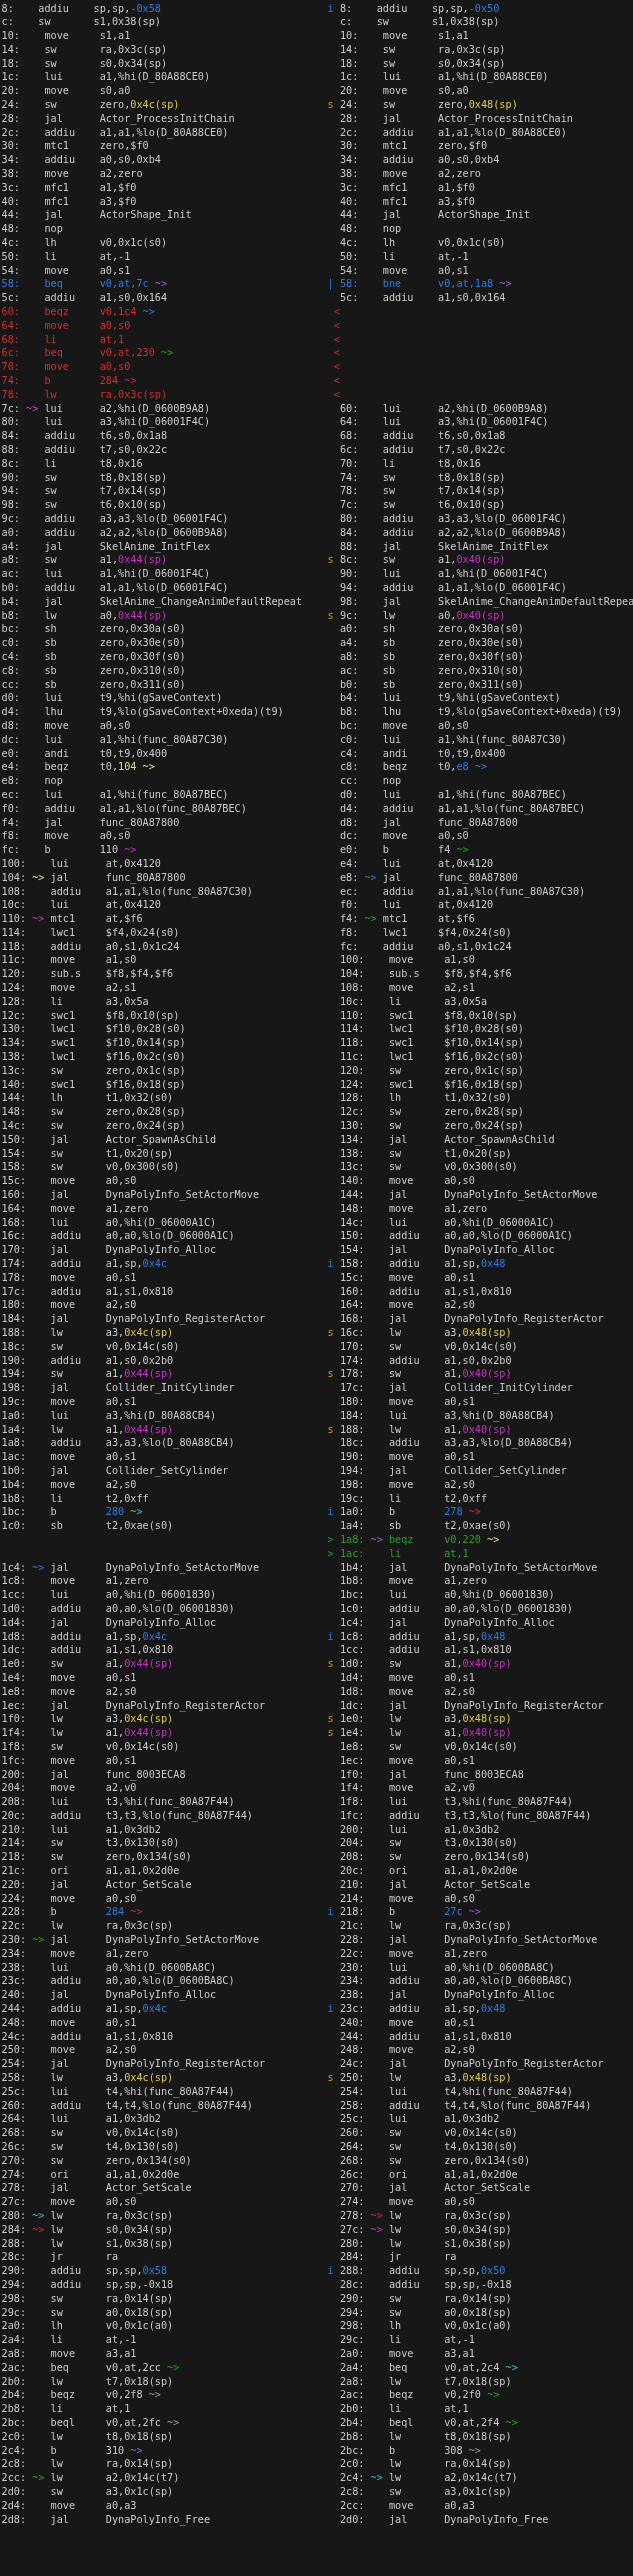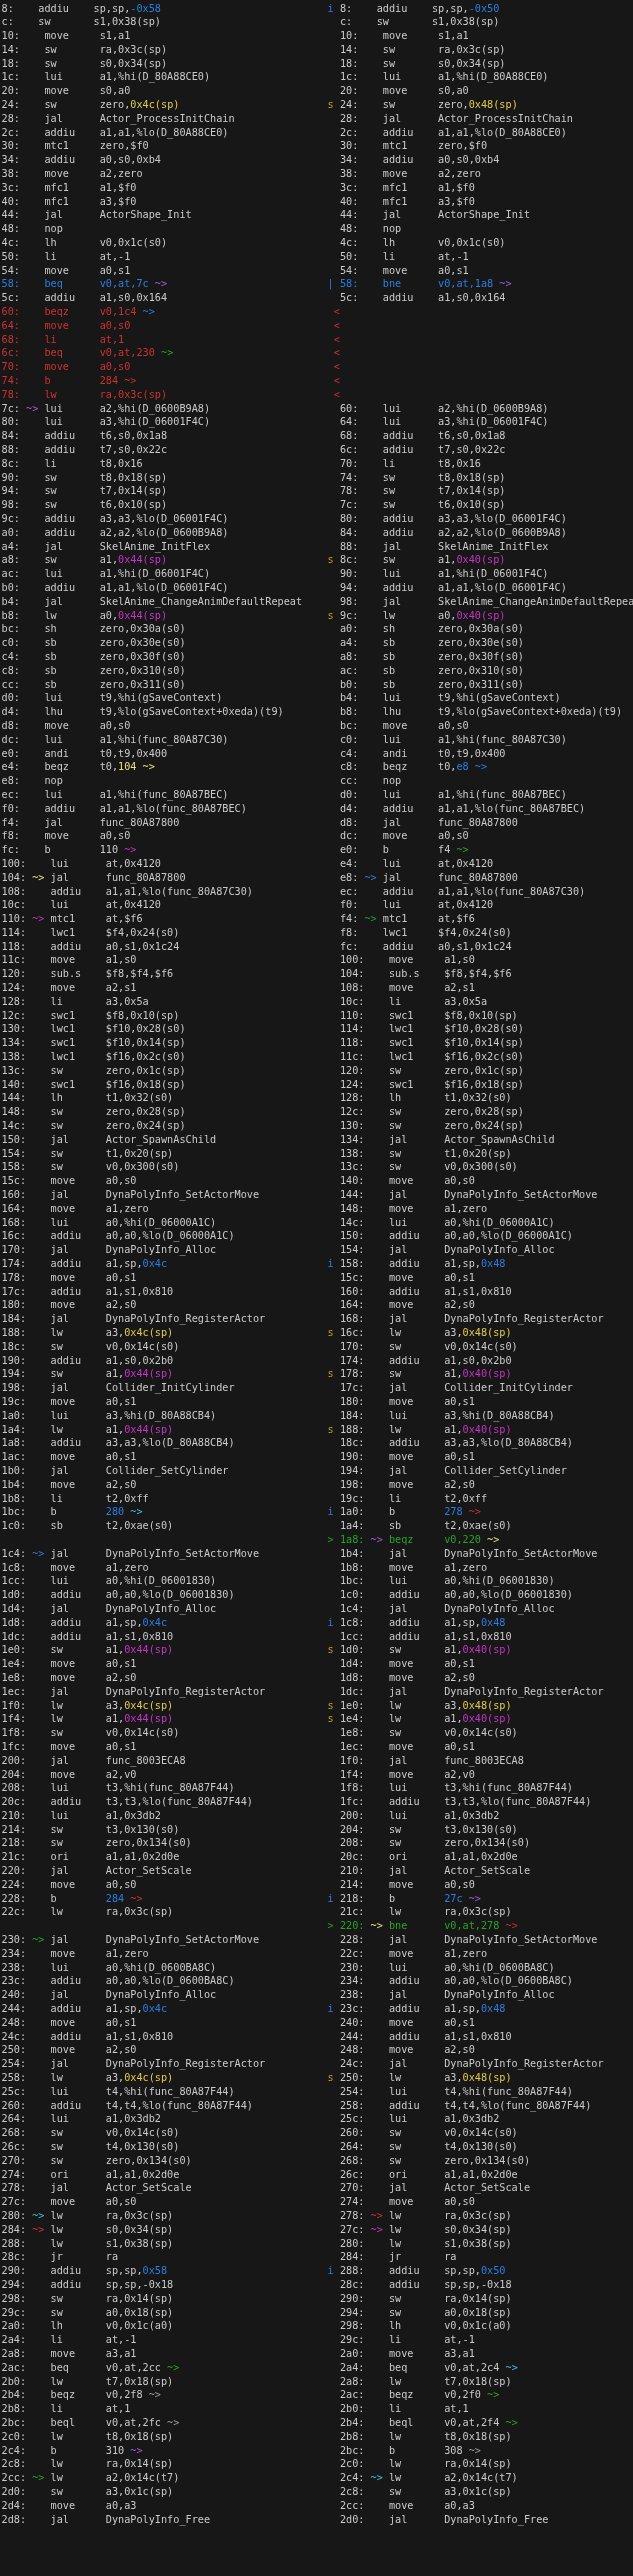--- a/index.html
+++ b/index.html
@@ -129,20 +129,21 @@
       <div class="row"><span class="cl"><span style="color: rgb(203, 203, 203);">1a0: </span><span style="color: rgb(203, 203, 203);">   </span><span style="color: rgb(203, 203, 203);">lui      </span><span style="color: rgb(203, 203, 203);">a3,%hi(D_80A88CB4)</span></span><span class="cr"><span style="color: rgb(203, 203, 203);">  </span><span style="color: rgb(203, 203, 203);">184: </span><span style="color: rgb(203, 203, 203);">   </span><span style="color: rgb(203, 203, 203);">lui      </span><span style="color: rgb(203, 203, 203);">a3,%hi(D_80A88CB4)</span></span></div>
       <div class="row"><span class="cl"><span style="color: rgb(203, 203, 203);">1a4: </span><span style="color: rgb(203, 203, 203);">   </span><span style="color: rgb(203, 203, 203);">lw       </span><span style="color: rgb(203, 203, 203);">a1,</span><span style="color: rgb(196, 53, 196);">0x44(sp)</span></span><span class="cr"><span style="color: rgb(201, 155, 40);">s </span><span style="color: rgb(203, 203, 203);">188: </span><span style="color: rgb(203, 203, 203);">   </span><span style="color: rgb(203, 203, 203);">lw       </span><span style="color: rgb(203, 203, 203);">a1,</span><span style="color: rgb(196, 53, 196);">0x40(sp)</span></span></div>
       <div class="row"><span class="cl"><span style="color: rgb(203, 203, 203);">1a8: </span><span style="color: rgb(203, 203, 203);">   </span><span style="color: rgb(203, 203, 203);">addiu    </span><span style="color: rgb(203, 203, 203);">a3,a3,%lo(D_80A88CB4)</span></span><span class="cr"><span style="color: rgb(203, 203, 203);">  </span><span style="color: rgb(203, 203, 203);">18c: </span><span style="color: rgb(203, 203, 203);">   </span><span style="color: rgb(203, 203, 203);">addiu    </span><span style="color: rgb(203, 203, 203);">a3,a3,%lo(D_80A88CB4)</span></span></div>
       <div class="row"><span class="cl"><span style="color: rgb(203, 203, 203);">1ac: </span><span style="color: rgb(203, 203, 203);">   </span><span style="color: rgb(203, 203, 203);">move     </span><span style="color: rgb(203, 203, 203);">a0,s1</span></span><span class="cr"><span style="color: rgb(203, 203, 203);">  </span><span style="color: rgb(203, 203, 203);">190: </span><span style="color: rgb(203, 203, 203);">   </span><span style="color: rgb(203, 203, 203);">move     </span><span style="color: rgb(203, 203, 203);">a0,s1</span></span></div>
       <div class="row"><span class="cl"><span style="color: rgb(203, 203, 203);">1b0: </span><span style="color: rgb(203, 203, 203);">   </span><span style="color: rgb(203, 203, 203);">jal      </span><span style="color: rgb(203, 203, 203);">Collider_SetCylinder</span></span><span class="cr"><span style="color: rgb(203, 203, 203);">  </span><span style="color: rgb(203, 203, 203);">194: </span><span style="color: rgb(203, 203, 203);">   </span><span style="color: rgb(203, 203, 203);">jal      </span><span style="color: rgb(203, 203, 203);">Collider_SetCylinder</span></span></div>
       <div class="row"><span class="cl"><span style="color: rgb(203, 203, 203);">1b4: </span><span style="color: rgb(203, 203, 203);">   </span><span style="color: rgb(203, 203, 203);">move     </span><span style="color: rgb(203, 203, 203);">a2,s0</span></span><span class="cr"><span style="color: rgb(203, 203, 203);">  </span><span style="color: rgb(203, 203, 203);">198: </span><span style="color: rgb(203, 203, 203);">   </span><span style="color: rgb(203, 203, 203);">move     </span><span style="color: rgb(203, 203, 203);">a2,s0</span></span></div>
       <div class="row"><span class="cl"><span style="color: rgb(203, 203, 203);">1b8: </span><span style="color: rgb(203, 203, 203);">   </span><span style="color: rgb(203, 203, 203);">li       </span><span style="color: rgb(203, 203, 203);">t2,0xff</span></span><span class="cr"><span style="color: rgb(203, 203, 203);">  </span><span style="color: rgb(203, 203, 203);">19c: </span><span style="color: rgb(203, 203, 203);">   </span><span style="color: rgb(203, 203, 203);">li       </span><span style="color: rgb(203, 203, 203);">t2,0xff</span></span></div>
       <div class="row"><span class="cl"><span style="color: rgb(203, 203, 203);">1bc: </span><span style="color: rgb(203, 203, 203);">   </span><span style="color: rgb(203, 203, 203);">b        </span><span style="color: rgb(46, 125, 224);">280</span><span style="color: rgb(59, 195, 210);"> ~&gt;</span></span><span class="cr"><span style="color: rgb(46, 125, 224);">i </span><span style="color: rgb(203, 203, 203);">1a0: </span><span style="color: rgb(203, 203, 203);">   </span><span style="color: rgb(203, 203, 203);">b        </span><span style="color: rgb(46, 125, 224);">278</span><span style="color: rgb(205, 49, 49);"> ~&gt;</span></span></div>
       <div class="row"><span class="cl"><span style="color: rgb(203, 203, 203);">1c0: </span><span style="color: rgb(203, 203, 203);">   </span><span style="color: rgb(203, 203, 203);">sb       </span><span style="color: rgb(203, 203, 203);">t2,0xae(s0)</span></span><span class="cr"><span style="color: rgb(203, 203, 203);">  </span><span style="color: rgb(203, 203, 203);">1a4: </span><span style="color: rgb(203, 203, 203);">   </span><span style="color: rgb(203, 203, 203);">sb       </span><span style="color: rgb(203, 203, 203);">t2,0xae(s0)</span></span></div>
       <div class="row"><span class="cl"></span><span class="cr"><span style="color: rgb(42, 162, 42);">&gt; </span><span style="color: rgb(42, 162, 42);">1a8: </span><span style="color: rgb(164, 91, 214);">~&gt; </span><span style="color: rgb(42, 162, 42);">beqz     </span><span style="color: rgb(42, 162, 42);">v0,220</span><span style="color: rgb(230, 226, 135);"> ~&gt;</span></span></div>
+      <div class="row"><span class="cl"></span><span class="cr"><span style="color: rgb(42, 162, 42);">&gt; </span><span style="color: rgb(42, 162, 42);">1ac: </span><span style="color: rgb(203, 203, 203);">   </span><span style="color: rgb(42, 162, 42);">li       </span><span style="color: rgb(42, 162, 42);">at,1</span></span></div>
       <div class="row"><span class="cl"><span style="color: rgb(203, 203, 203);">1c4: </span><span style="color: rgb(46, 125, 224);">~&gt; </span><span style="color: rgb(203, 203, 203);">jal      </span><span style="color: rgb(203, 203, 203);">DynaPolyInfo_SetActorMove</span></span><span class="cr"><span style="color: rgb(203, 203, 203);">  </span><span style="color: rgb(203, 203, 203);">1b4: </span><span style="color: rgb(203, 203, 203);">   </span><span style="color: rgb(203, 203, 203);">jal      </span><span style="color: rgb(203, 203, 203);">DynaPolyInfo_SetActorMove</span></span></div>
       <div class="row"><span class="cl"><span style="color: rgb(203, 203, 203);">1c8: </span><span style="color: rgb(203, 203, 203);">   </span><span style="color: rgb(203, 203, 203);">move     </span><span style="color: rgb(203, 203, 203);">a1,zero</span></span><span class="cr"><span style="color: rgb(203, 203, 203);">  </span><span style="color: rgb(203, 203, 203);">1b8: </span><span style="color: rgb(203, 203, 203);">   </span><span style="color: rgb(203, 203, 203);">move     </span><span style="color: rgb(203, 203, 203);">a1,zero</span></span></div>
       <div class="row"><span class="cl"><span style="color: rgb(203, 203, 203);">1cc: </span><span style="color: rgb(203, 203, 203);">   </span><span style="color: rgb(203, 203, 203);">lui      </span><span style="color: rgb(203, 203, 203);">a0,%hi(D_06001830)</span></span><span class="cr"><span style="color: rgb(203, 203, 203);">  </span><span style="color: rgb(203, 203, 203);">1bc: </span><span style="color: rgb(203, 203, 203);">   </span><span style="color: rgb(203, 203, 203);">lui      </span><span style="color: rgb(203, 203, 203);">a0,%hi(D_06001830)</span></span></div>
       <div class="row"><span class="cl"><span style="color: rgb(203, 203, 203);">1d0: </span><span style="color: rgb(203, 203, 203);">   </span><span style="color: rgb(203, 203, 203);">addiu    </span><span style="color: rgb(203, 203, 203);">a0,a0,%lo(D_06001830)</span></span><span class="cr"><span style="color: rgb(203, 203, 203);">  </span><span style="color: rgb(203, 203, 203);">1c0: </span><span style="color: rgb(203, 203, 203);">   </span><span style="color: rgb(203, 203, 203);">addiu    </span><span style="color: rgb(203, 203, 203);">a0,a0,%lo(D_06001830)</span></span></div>
       <div class="row"><span class="cl"><span style="color: rgb(203, 203, 203);">1d4: </span><span style="color: rgb(203, 203, 203);">   </span><span style="color: rgb(203, 203, 203);">jal      </span><span style="color: rgb(203, 203, 203);">DynaPolyInfo_Alloc</span></span><span class="cr"><span style="color: rgb(203, 203, 203);">  </span><span style="color: rgb(203, 203, 203);">1c4: </span><span style="color: rgb(203, 203, 203);">   </span><span style="color: rgb(203, 203, 203);">jal      </span><span style="color: rgb(203, 203, 203);">DynaPolyInfo_Alloc</span></span></div>
       <div class="row"><span class="cl"><span style="color: rgb(203, 203, 203);">1d8: </span><span style="color: rgb(203, 203, 203);">   </span><span style="color: rgb(203, 203, 203);">addiu    </span><span style="color: rgb(203, 203, 203);">a1,sp,</span><span style="color: rgb(46, 125, 224);">0x4c</span></span><span class="cr"><span style="color: rgb(46, 125, 224);">i </span><span style="color: rgb(203, 203, 203);">1c8: </span><span style="color: rgb(203, 203, 203);">   </span><span style="color: rgb(203, 203, 203);">addiu    </span><span style="color: rgb(203, 203, 203);">a1,sp,</span><span style="color: rgb(46, 125, 224);">0x48</span></span></div>
       <div class="row"><span class="cl"><span style="color: rgb(203, 203, 203);">1dc: </span><span style="color: rgb(203, 203, 203);">   </span><span style="color: rgb(203, 203, 203);">addiu    </span><span style="color: rgb(203, 203, 203);">a1,s1,0x810</span></span><span class="cr"><span style="color: rgb(203, 203, 203);">  </span><span style="color: rgb(203, 203, 203);">1cc: </span><span style="color: rgb(203, 203, 203);">   </span><span style="color: rgb(203, 203, 203);">addiu    </span><span style="color: rgb(203, 203, 203);">a1,s1,0x810</span></span></div>
       <div class="row"><span class="cl"><span style="color: rgb(203, 203, 203);">1e0: </span><span style="color: rgb(203, 203, 203);">   </span><span style="color: rgb(203, 203, 203);">sw       </span><span style="color: rgb(203, 203, 203);">a1,</span><span style="color: rgb(196, 53, 196);">0x44(sp)</span></span><span class="cr"><span style="color: rgb(201, 155, 40);">s </span><span style="color: rgb(203, 203, 203);">1d0: </span><span style="color: rgb(203, 203, 203);">   </span><span style="color: rgb(203, 203, 203);">sw       </span><span style="color: rgb(203, 203, 203);">a1,</span><span style="color: rgb(196, 53, 196);">0x40(sp)</span></span></div>
       <div class="row"><span class="cl"><span style="color: rgb(203, 203, 203);">1e4: </span><span style="color: rgb(203, 203, 203);">   </span><span style="color: rgb(203, 203, 203);">move     </span><span style="color: rgb(203, 203, 203);">a0,s1</span></span><span class="cr"><span style="color: rgb(203, 203, 203);">  </span><span style="color: rgb(203, 203, 203);">1d4: </span><span style="color: rgb(203, 203, 203);">   </span><span style="color: rgb(203, 203, 203);">move     </span><span style="color: rgb(203, 203, 203);">a0,s1</span></span></div>
       <div class="row"><span class="cl"><span style="color: rgb(203, 203, 203);">1e8: </span><span style="color: rgb(203, 203, 203);">   </span><span style="color: rgb(203, 203, 203);">move     </span><span style="color: rgb(203, 203, 203);">a2,s0</span></span><span class="cr"><span style="color: rgb(203, 203, 203);">  </span><span style="color: rgb(203, 203, 203);">1d8: </span><span style="color: rgb(203, 203, 203);">   </span><span style="color: rgb(203, 203, 203);">move     </span><span style="color: rgb(203, 203, 203);">a2,s0</span></span></div>
@@ -156,21 +157,20 @@
       <div class="row"><span class="cl"><span style="color: rgb(203, 203, 203);">208: </span><span style="color: rgb(203, 203, 203);">   </span><span style="color: rgb(203, 203, 203);">lui      </span><span style="color: rgb(203, 203, 203);">t3,%hi(func_80A87F44)</span></span><span class="cr"><span style="color: rgb(203, 203, 203);">  </span><span style="color: rgb(203, 203, 203);">1f8: </span><span style="color: rgb(203, 203, 203);">   </span><span style="color: rgb(203, 203, 203);">lui      </span><span style="color: rgb(203, 203, 203);">t3,%hi(func_80A87F44)</span></span></div>
       <div class="row"><span class="cl"><span style="color: rgb(203, 203, 203);">20c: </span><span style="color: rgb(203, 203, 203);">   </span><span style="color: rgb(203, 203, 203);">addiu    </span><span style="color: rgb(203, 203, 203);">t3,t3,%lo(func_80A87F44)</span></span><span class="cr"><span style="color: rgb(203, 203, 203);">  </span><span style="color: rgb(203, 203, 203);">1fc: </span><span style="color: rgb(203, 203, 203);">   </span><span style="color: rgb(203, 203, 203);">addiu    </span><span style="color: rgb(203, 203, 203);">t3,t3,%lo(func_80A87F44)</span></span></div>
       <div class="row"><span class="cl"><span style="color: rgb(203, 203, 203);">210: </span><span style="color: rgb(203, 203, 203);">   </span><span style="color: rgb(203, 203, 203);">lui      </span><span style="color: rgb(203, 203, 203);">a1,0x3db2</span></span><span class="cr"><span style="color: rgb(203, 203, 203);">  </span><span style="color: rgb(203, 203, 203);">200: </span><span style="color: rgb(203, 203, 203);">   </span><span style="color: rgb(203, 203, 203);">lui      </span><span style="color: rgb(203, 203, 203);">a1,0x3db2</span></span></div>
       <div class="row"><span class="cl"><span style="color: rgb(203, 203, 203);">214: </span><span style="color: rgb(203, 203, 203);">   </span><span style="color: rgb(203, 203, 203);">sw       </span><span style="color: rgb(203, 203, 203);">t3,0x130(s0)</span></span><span class="cr"><span style="color: rgb(203, 203, 203);">  </span><span style="color: rgb(203, 203, 203);">204: </span><span style="color: rgb(203, 203, 203);">   </span><span style="color: rgb(203, 203, 203);">sw       </span><span style="color: rgb(203, 203, 203);">t3,0x130(s0)</span></span></div>
       <div class="row"><span class="cl"><span style="color: rgb(203, 203, 203);">218: </span><span style="color: rgb(203, 203, 203);">   </span><span style="color: rgb(203, 203, 203);">sw       </span><span style="color: rgb(203, 203, 203);">zero,0x134(s0)</span></span><span class="cr"><span style="color: rgb(203, 203, 203);">  </span><span style="color: rgb(203, 203, 203);">208: </span><span style="color: rgb(203, 203, 203);">   </span><span style="color: rgb(203, 203, 203);">sw       </span><span style="color: rgb(203, 203, 203);">zero,0x134(s0)</span></span></div>
       <div class="row"><span class="cl"><span style="color: rgb(203, 203, 203);">21c: </span><span style="color: rgb(203, 203, 203);">   </span><span style="color: rgb(203, 203, 203);">ori      </span><span style="color: rgb(203, 203, 203);">a1,a1,0x2d0e</span></span><span class="cr"><span style="color: rgb(203, 203, 203);">  </span><span style="color: rgb(203, 203, 203);">20c: </span><span style="color: rgb(203, 203, 203);">   </span><span style="color: rgb(203, 203, 203);">ori      </span><span style="color: rgb(203, 203, 203);">a1,a1,0x2d0e</span></span></div>
       <div class="row"><span class="cl"><span style="color: rgb(203, 203, 203);">220: </span><span style="color: rgb(203, 203, 203);">   </span><span style="color: rgb(203, 203, 203);">jal      </span><span style="color: rgb(203, 203, 203);">Actor_SetScale</span></span><span class="cr"><span style="color: rgb(203, 203, 203);">  </span><span style="color: rgb(203, 203, 203);">210: </span><span style="color: rgb(203, 203, 203);">   </span><span style="color: rgb(203, 203, 203);">jal      </span><span style="color: rgb(203, 203, 203);">Actor_SetScale</span></span></div>
       <div class="row"><span class="cl"><span style="color: rgb(203, 203, 203);">224: </span><span style="color: rgb(203, 203, 203);">   </span><span style="color: rgb(203, 203, 203);">move     </span><span style="color: rgb(203, 203, 203);">a0,s0</span></span><span class="cr"><span style="color: rgb(203, 203, 203);">  </span><span style="color: rgb(203, 203, 203);">214: </span><span style="color: rgb(203, 203, 203);">   </span><span style="color: rgb(203, 203, 203);">move     </span><span style="color: rgb(203, 203, 203);">a0,s0</span></span></div>
       <div class="row"><span class="cl"><span style="color: rgb(203, 203, 203);">228: </span><span style="color: rgb(203, 203, 203);">   </span><span style="color: rgb(203, 203, 203);">b        </span><span style="color: rgb(46, 125, 224);">284</span><span style="color: rgb(205, 49, 49);"> ~&gt;</span></span><span class="cr"><span style="color: rgb(46, 125, 224);">i </span><span style="color: rgb(203, 203, 203);">218: </span><span style="color: rgb(203, 203, 203);">   </span><span style="color: rgb(203, 203, 203);">b        </span><span style="color: rgb(46, 125, 224);">27c</span><span style="color: rgb(164, 91, 214);"> ~&gt;</span></span></div>
       <div class="row"><span class="cl"><span style="color: rgb(203, 203, 203);">22c: </span><span style="color: rgb(203, 203, 203);">   </span><span style="color: rgb(203, 203, 203);">lw       </span><span style="color: rgb(203, 203, 203);">ra,0x3c(sp)</span></span><span class="cr"><span style="color: rgb(203, 203, 203);">  </span><span style="color: rgb(203, 203, 203);">21c: </span><span style="color: rgb(203, 203, 203);">   </span><span style="color: rgb(203, 203, 203);">lw       </span><span style="color: rgb(203, 203, 203);">ra,0x3c(sp)</span></span></div>
-      <div class="row"><span class="cl"></span><span class="cr"><span style="color: rgb(42, 162, 42);">&gt; </span><span style="color: rgb(42, 162, 42);">220: </span><span style="color: rgb(230, 226, 135);">~&gt; </span><span style="color: rgb(42, 162, 42);">bne      </span><span style="color: rgb(42, 162, 42);">v0,at,278</span><span style="color: rgb(205, 49, 49);"> ~&gt;</span></span></div>
       <div class="row"><span class="cl"><span style="color: rgb(203, 203, 203);">230: </span><span style="color: rgb(42, 162, 42);">~&gt; </span><span style="color: rgb(203, 203, 203);">jal      </span><span style="color: rgb(203, 203, 203);">DynaPolyInfo_SetActorMove</span></span><span class="cr"><span style="color: rgb(203, 203, 203);">  </span><span style="color: rgb(203, 203, 203);">228: </span><span style="color: rgb(203, 203, 203);">   </span><span style="color: rgb(203, 203, 203);">jal      </span><span style="color: rgb(203, 203, 203);">DynaPolyInfo_SetActorMove</span></span></div>
       <div class="row"><span class="cl"><span style="color: rgb(203, 203, 203);">234: </span><span style="color: rgb(203, 203, 203);">   </span><span style="color: rgb(203, 203, 203);">move     </span><span style="color: rgb(203, 203, 203);">a1,zero</span></span><span class="cr"><span style="color: rgb(203, 203, 203);">  </span><span style="color: rgb(203, 203, 203);">22c: </span><span style="color: rgb(203, 203, 203);">   </span><span style="color: rgb(203, 203, 203);">move     </span><span style="color: rgb(203, 203, 203);">a1,zero</span></span></div>
       <div class="row"><span class="cl"><span style="color: rgb(203, 203, 203);">238: </span><span style="color: rgb(203, 203, 203);">   </span><span style="color: rgb(203, 203, 203);">lui      </span><span style="color: rgb(203, 203, 203);">a0,%hi(D_0600BA8C)</span></span><span class="cr"><span style="color: rgb(203, 203, 203);">  </span><span style="color: rgb(203, 203, 203);">230: </span><span style="color: rgb(203, 203, 203);">   </span><span style="color: rgb(203, 203, 203);">lui      </span><span style="color: rgb(203, 203, 203);">a0,%hi(D_0600BA8C)</span></span></div>
       <div class="row"><span class="cl"><span style="color: rgb(203, 203, 203);">23c: </span><span style="color: rgb(203, 203, 203);">   </span><span style="color: rgb(203, 203, 203);">addiu    </span><span style="color: rgb(203, 203, 203);">a0,a0,%lo(D_0600BA8C)</span></span><span class="cr"><span style="color: rgb(203, 203, 203);">  </span><span style="color: rgb(203, 203, 203);">234: </span><span style="color: rgb(203, 203, 203);">   </span><span style="color: rgb(203, 203, 203);">addiu    </span><span style="color: rgb(203, 203, 203);">a0,a0,%lo(D_0600BA8C)</span></span></div>
       <div class="row"><span class="cl"><span style="color: rgb(203, 203, 203);">240: </span><span style="color: rgb(203, 203, 203);">   </span><span style="color: rgb(203, 203, 203);">jal      </span><span style="color: rgb(203, 203, 203);">DynaPolyInfo_Alloc</span></span><span class="cr"><span style="color: rgb(203, 203, 203);">  </span><span style="color: rgb(203, 203, 203);">238: </span><span style="color: rgb(203, 203, 203);">   </span><span style="color: rgb(203, 203, 203);">jal      </span><span style="color: rgb(203, 203, 203);">DynaPolyInfo_Alloc</span></span></div>
       <div class="row"><span class="cl"><span style="color: rgb(203, 203, 203);">244: </span><span style="color: rgb(203, 203, 203);">   </span><span style="color: rgb(203, 203, 203);">addiu    </span><span style="color: rgb(203, 203, 203);">a1,sp,</span><span style="color: rgb(46, 125, 224);">0x4c</span></span><span class="cr"><span style="color: rgb(46, 125, 224);">i </span><span style="color: rgb(203, 203, 203);">23c: </span><span style="color: rgb(203, 203, 203);">   </span><span style="color: rgb(203, 203, 203);">addiu    </span><span style="color: rgb(203, 203, 203);">a1,sp,</span><span style="color: rgb(46, 125, 224);">0x48</span></span></div>
       <div class="row"><span class="cl"><span style="color: rgb(203, 203, 203);">248: </span><span style="color: rgb(203, 203, 203);">   </span><span style="color: rgb(203, 203, 203);">move     </span><span style="color: rgb(203, 203, 203);">a0,s1</span></span><span class="cr"><span style="color: rgb(203, 203, 203);">  </span><span style="color: rgb(203, 203, 203);">240: </span><span style="color: rgb(203, 203, 203);">   </span><span style="color: rgb(203, 203, 203);">move     </span><span style="color: rgb(203, 203, 203);">a0,s1</span></span></div>
       <div class="row"><span class="cl"><span style="color: rgb(203, 203, 203);">24c: </span><span style="color: rgb(203, 203, 203);">   </span><span style="color: rgb(203, 203, 203);">addiu    </span><span style="color: rgb(203, 203, 203);">a1,s1,0x810</span></span><span class="cr"><span style="color: rgb(203, 203, 203);">  </span><span style="color: rgb(203, 203, 203);">244: </span><span style="color: rgb(203, 203, 203);">   </span><span style="color: rgb(203, 203, 203);">addiu    </span><span style="color: rgb(203, 203, 203);">a1,s1,0x810</span></span></div>
       <div class="row"><span class="cl"><span style="color: rgb(203, 203, 203);">250: </span><span style="color: rgb(203, 203, 203);">   </span><span style="color: rgb(203, 203, 203);">move     </span><span style="color: rgb(203, 203, 203);">a2,s0</span></span><span class="cr"><span style="color: rgb(203, 203, 203);">  </span><span style="color: rgb(203, 203, 203);">248: </span><span style="color: rgb(203, 203, 203);">   </span><span style="color: rgb(203, 203, 203);">move     </span><span style="color: rgb(203, 203, 203);">a2,s0</span></span></div>
       <div class="row"><span class="cl"><span style="color: rgb(203, 203, 203);">254: </span><span style="color: rgb(203, 203, 203);">   </span><span style="color: rgb(203, 203, 203);">jal      </span><span style="color: rgb(203, 203, 203);">DynaPolyInfo_RegisterActor</span></span><span class="cr"><span style="color: rgb(203, 203, 203);">  </span><span style="color: rgb(203, 203, 203);">24c: </span><span style="color: rgb(203, 203, 203);">   </span><span style="color: rgb(203, 203, 203);">jal      </span><span style="color: rgb(203, 203, 203);">DynaPolyInfo_RegisterActor</span></span></div>

